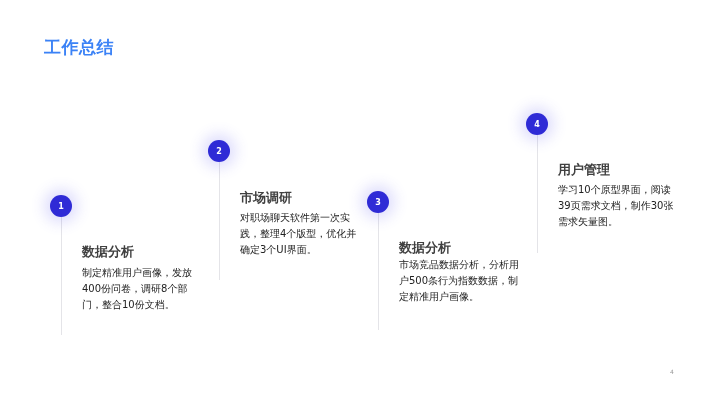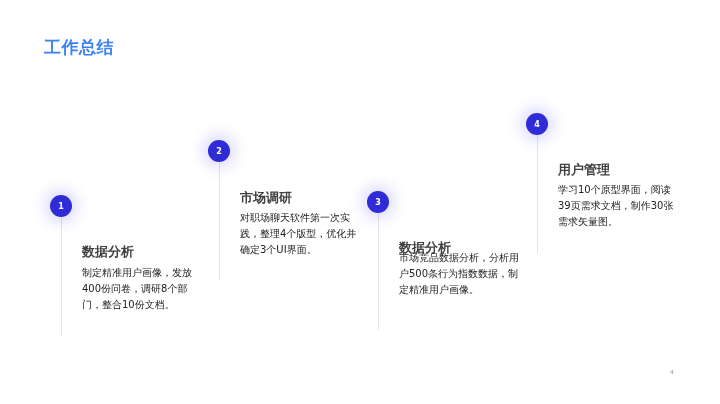--- a/index.html
+++ b/index.html
@@ -30,21 +30,21 @@
   <div class="line" style="left:219px; top:162px; height:118px;"></div>
   <div class="circle" style="left:208px; top:140px;">2</div>
   <div class="heading" style="left:240px; top:189px;">市场调研</div>
   <div class="desc" style="left:240px; top:210px; width:120px;">对职场聊天软件第一次实践，整理4个版型，优化并确定3个UI界面。</div>
 </div>
 
 <div>
   <div class="line" style="left:378px; top:212px; height:118px;"></div>
   <div class="circle" style="left:367px; top:191px;">3</div>
   <div class="heading" style="left:399px; top:239px;">数据分析</div>
-  <div class="desc" style="left:399px; top:250px; width:120px;">市场竞品数据分析，分析用户500条行为指数数据，制定精准用户画像。</div>
+  <div class="desc" style="left:399px; top:257px; width:120px;">市场竞品数据分析，分析用户500条行为指数数据，制定精准用户画像。</div>
 </div>
 
 <div>
   <div class="line" style="left:537px; top:135px; height:118px;"></div>
   <div class="circle" style="left:526px; top:113px;">4</div>
   <div class="heading" style="left:558px; top:161px;">用户管理</div>
   <div class="desc" style="left:558px; top:182px; width:120px;">学习10个原型界面，阅读39页需求文档，制作30张需求矢量图。</div>
 </div>
 
 <div class="page-num">4</div>

